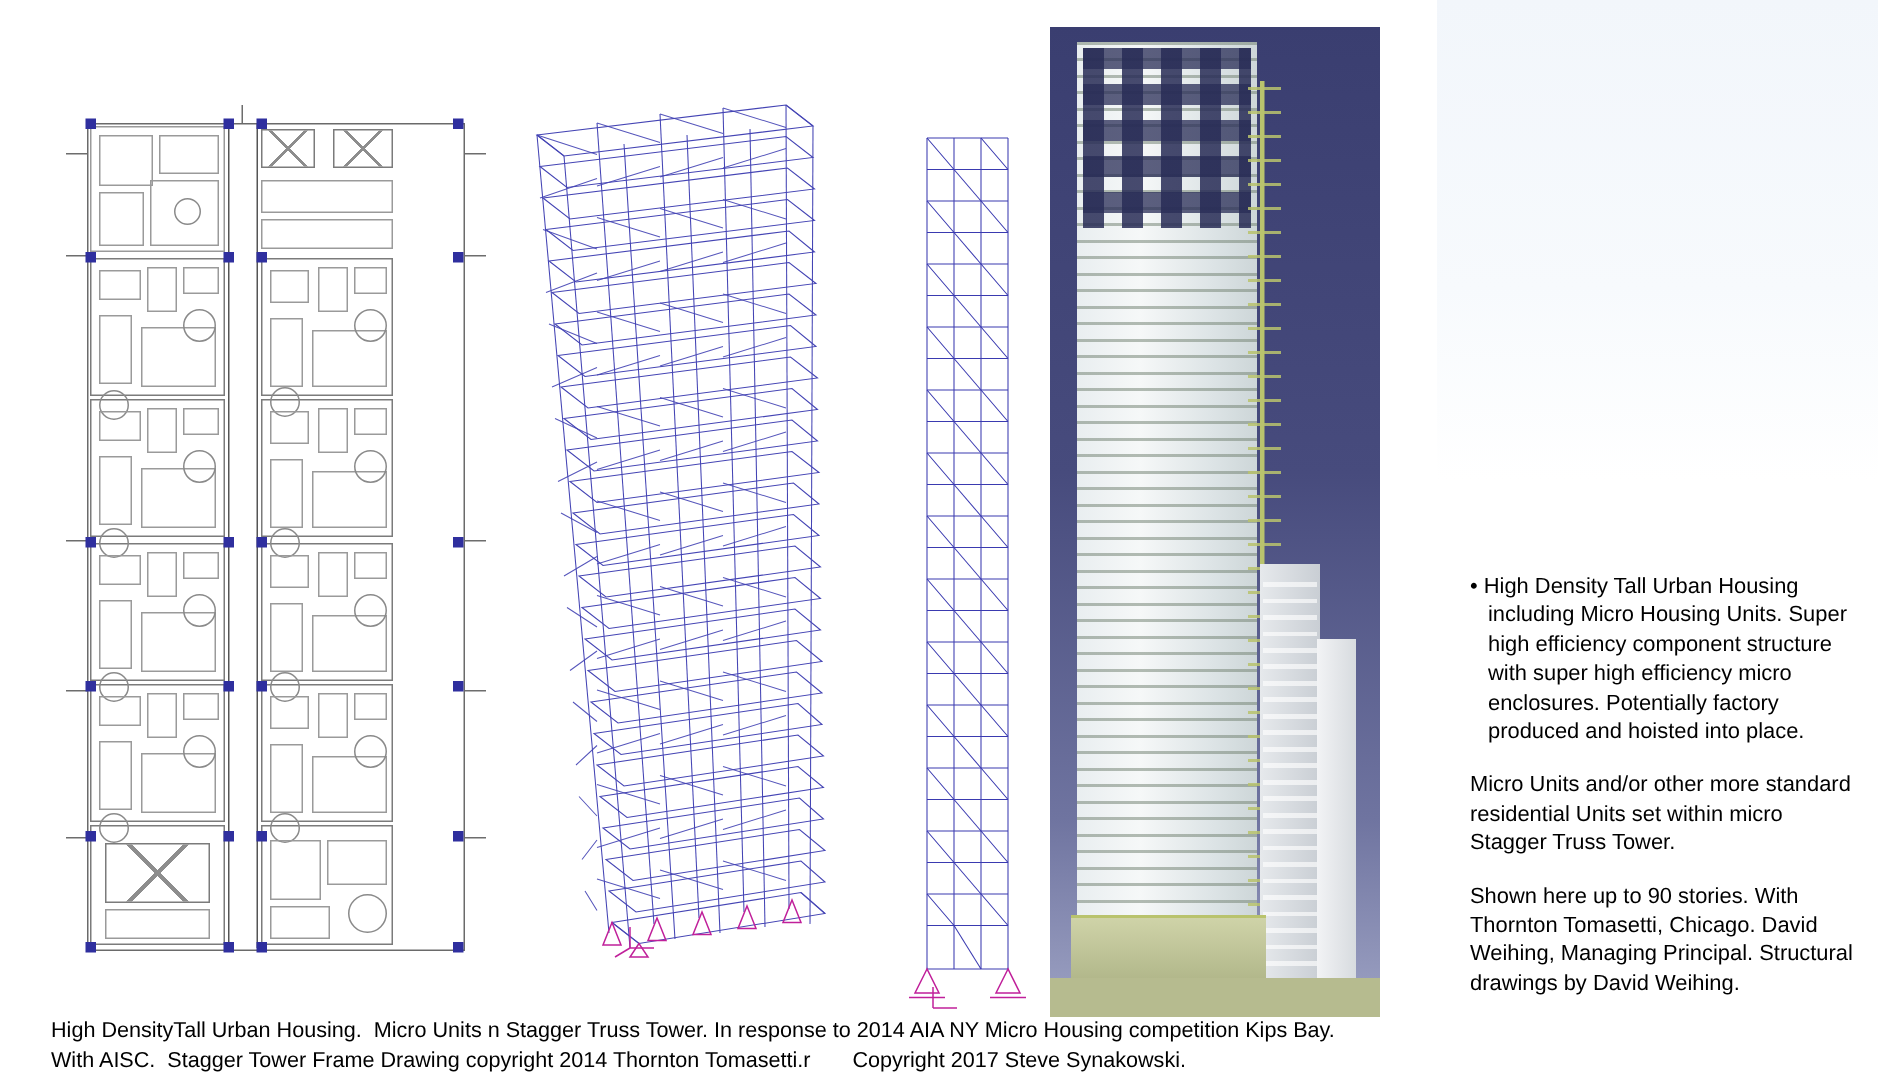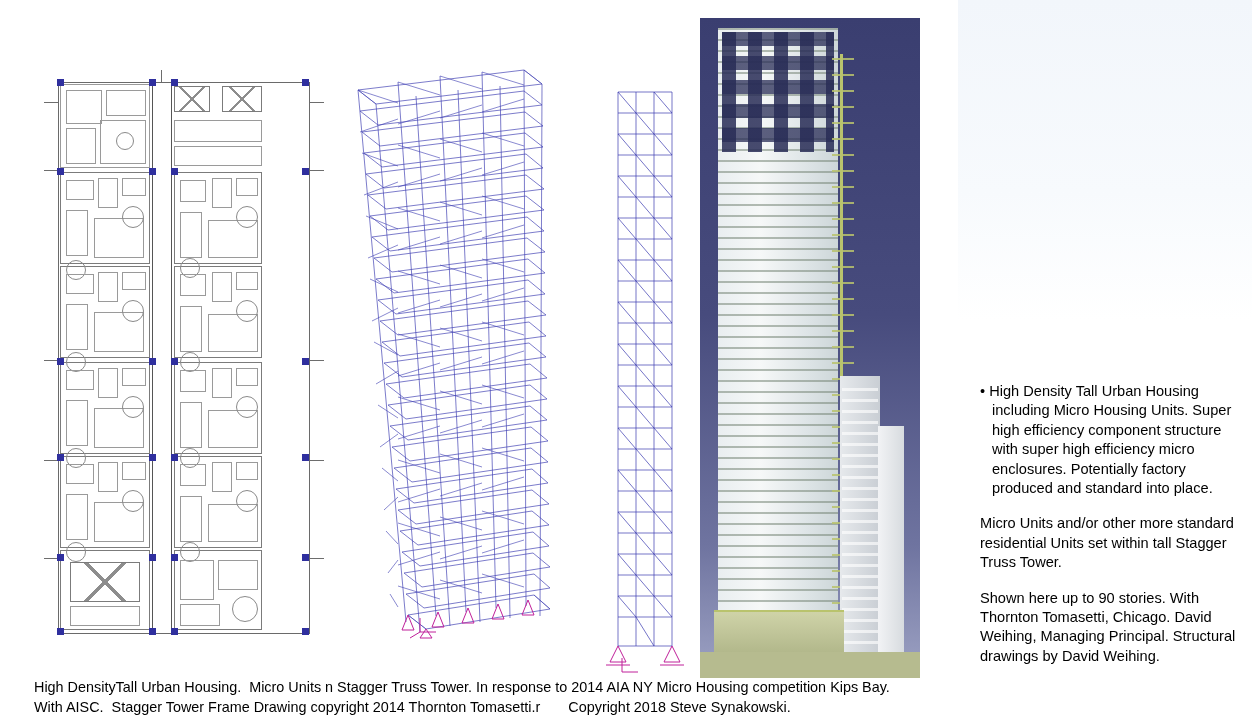--- a/index.html
+++ b/index.html
@@ -537,22 +537,22 @@
     <div class="rn-bld-windows"></div>
     <div class="rn-bld-b"></div>
     <div class="rn-podium"></div>
     <div class="rn-ground"></div>
   </div>
 </div>
 
 <div id="notes-column">
   <div id="notes-tint"></div>
   <div id="notes-text">
-    <p class="bullet-para">• High Density Tall Urban Housing including Micro Housing Units. Super high efficiency component structure with super high efficiency micro enclosures.  Potentially factory produced and standard into place.</p>
-    <p>Micro Units and/or other more standard residential Units set within tall Stagger Truss Tower.</p>
+    <p class="bullet-para">• High Density Tall Urban Housing including Micro Housing Units. Super high efficiency component structure with super high efficiency micro enclosures.  Potentially factory produced and hoisted into place.</p>
+    <p>Micro Units and/or other more standard residential Units set within micro Stagger Truss Tower.</p>
     <p>Shown here up to 90 stories.  With Thornton Tomasetti, Chicago. David Weihing, Managing Principal. Structural drawings by David Weihing.</p>
   </div>
 </div>
 
 <div id="caption">
   <div class="line">High DensityTall Urban Housing.  Micro Units n Stagger Truss Tower. In response to 2014 AIA NY Micro Housing competition Kips Bay.</div>
-  <div class="line">With AISC.  Stagger Tower Frame Drawing copyright 2014 Thornton Tomasetti.r       Copyright 2018 Steve Synakowski.</div>
+  <div class="line">With AISC.  Stagger Tower Frame Drawing copyright 2014 Thornton Tomasetti.r       Copyright 2017 Steve Synakowski.</div>
 </div>
 
 </body></html>

